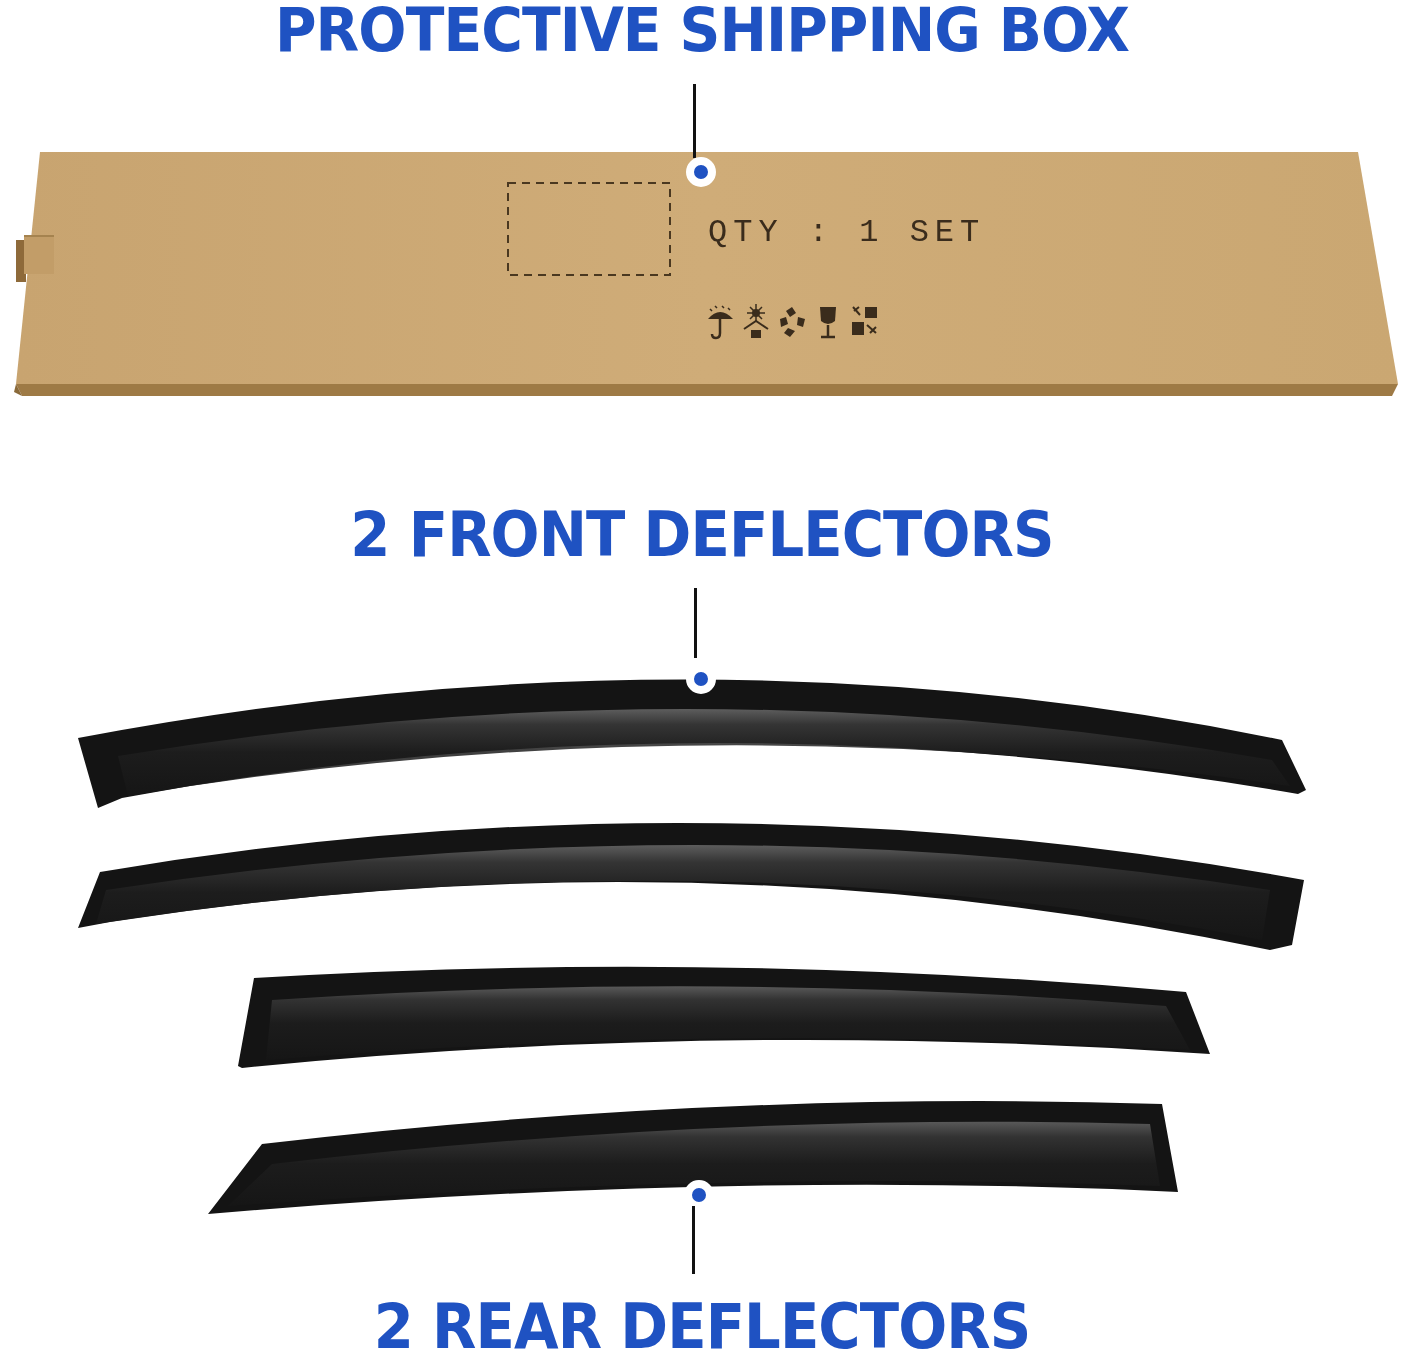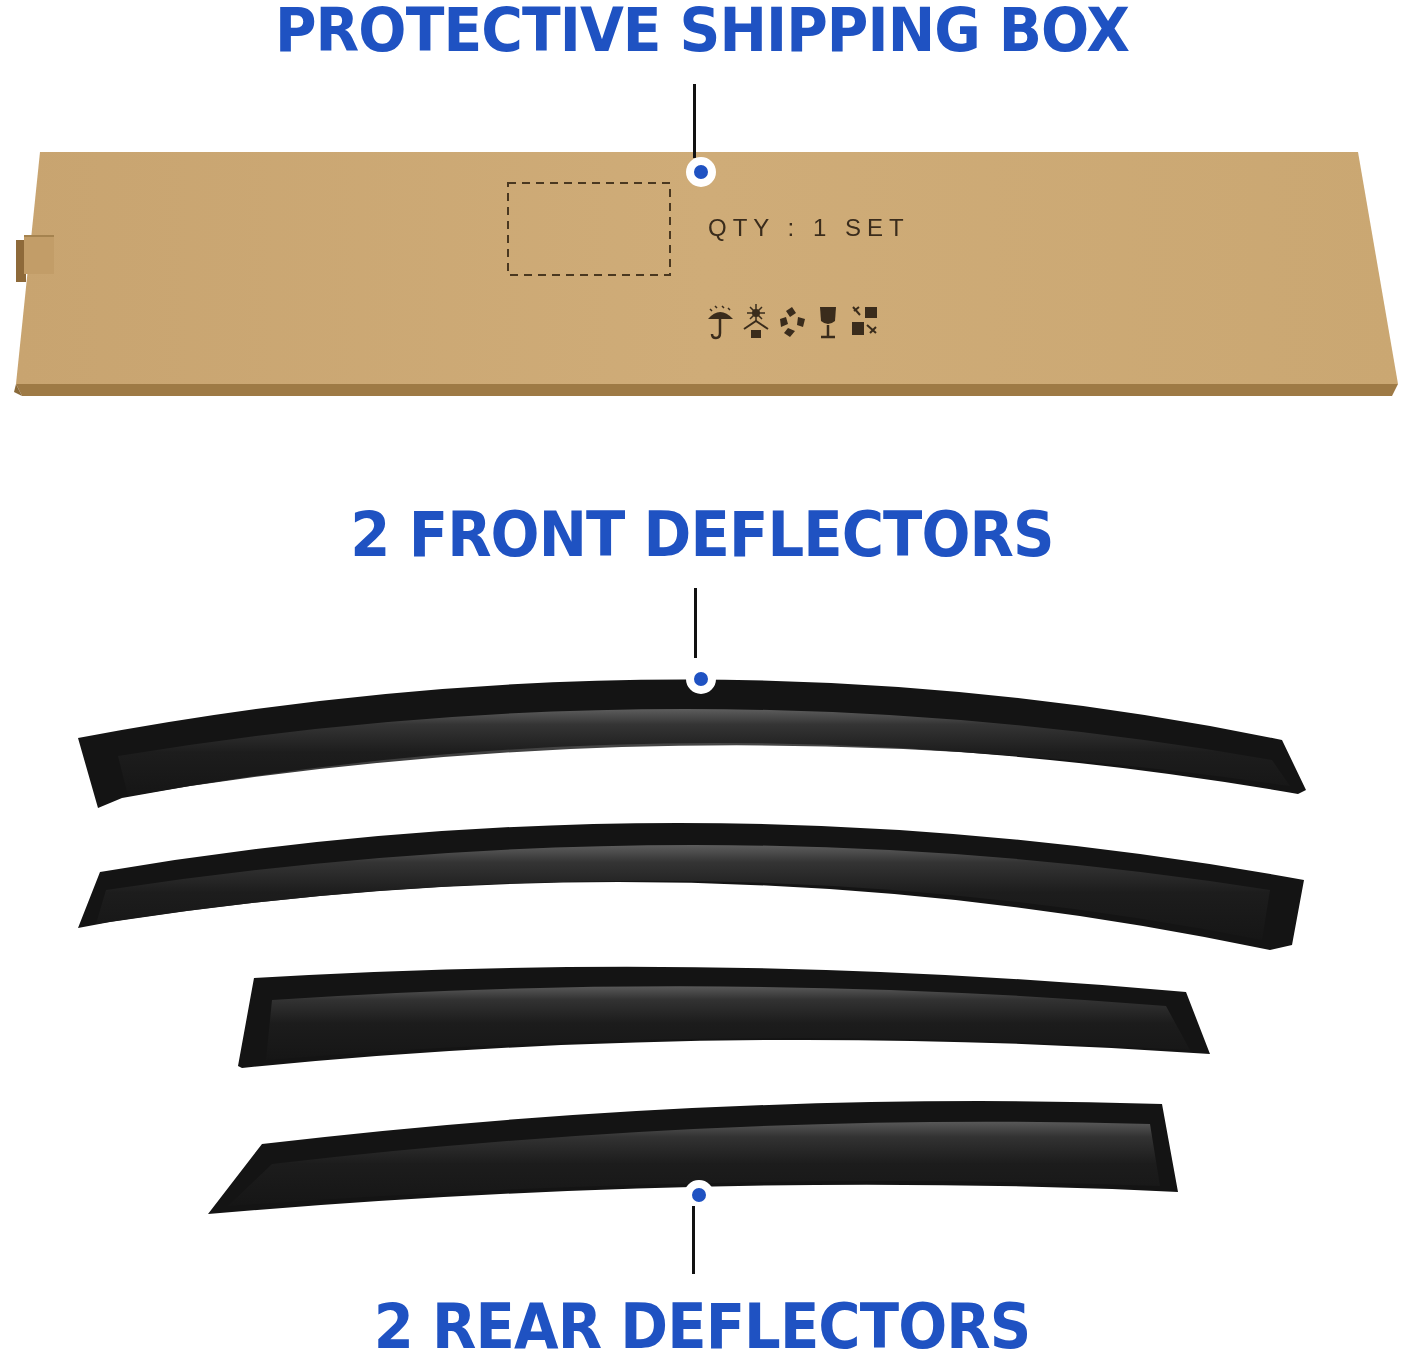--- a/index.html
+++ b/index.html
@@ -12,22 +12,22 @@
     #title-box { top: -6px; font-size: 61px; transform: scaleX(0.93); transform-origin: center; }
     #title-front { top: 498px; font-size: 62px; transform: scaleX(0.93); transform-origin: center; }
     #title-rear { top: 1290px; font-size: 62px; transform: scaleX(0.93); transform-origin: center; }
     .connector { position: absolute; width: 3px; background: #111; }
     .dot {
       position: absolute; width: 14px; height: 14px; border-radius: 50%;
       background: #1f52c2; border: 8px solid #ffffff; box-sizing: content-box;
     }
     svg { position: absolute; left: 0; top: 0; }
     .qty {
-      position: absolute; left: 708px; top: 214px; font-size: 24px; color: #3a2c1c;
-      letter-spacing: 6px; font-family: Liberation Sans, sans-serif;
+      position: absolute; left: 708px; top: 214px; font-size: 32px; color: #3a2c1c;
+      letter-spacing: 6px; font-family: Liberation Mono, monospace;
     }
     .icons { position: absolute; left: 706px; top: 303px; display: flex; gap: 7px; }
     .icons span { display: block; width: 29px; height: 38px; }
   </style>
 </head>
 <body>
 
 <svg width="1404" height="1356" viewBox="0 0 1404 1356">
   <defs>
     <linearGradient id="boxTop" x1="0" y1="0" x2="1" y2="0">

